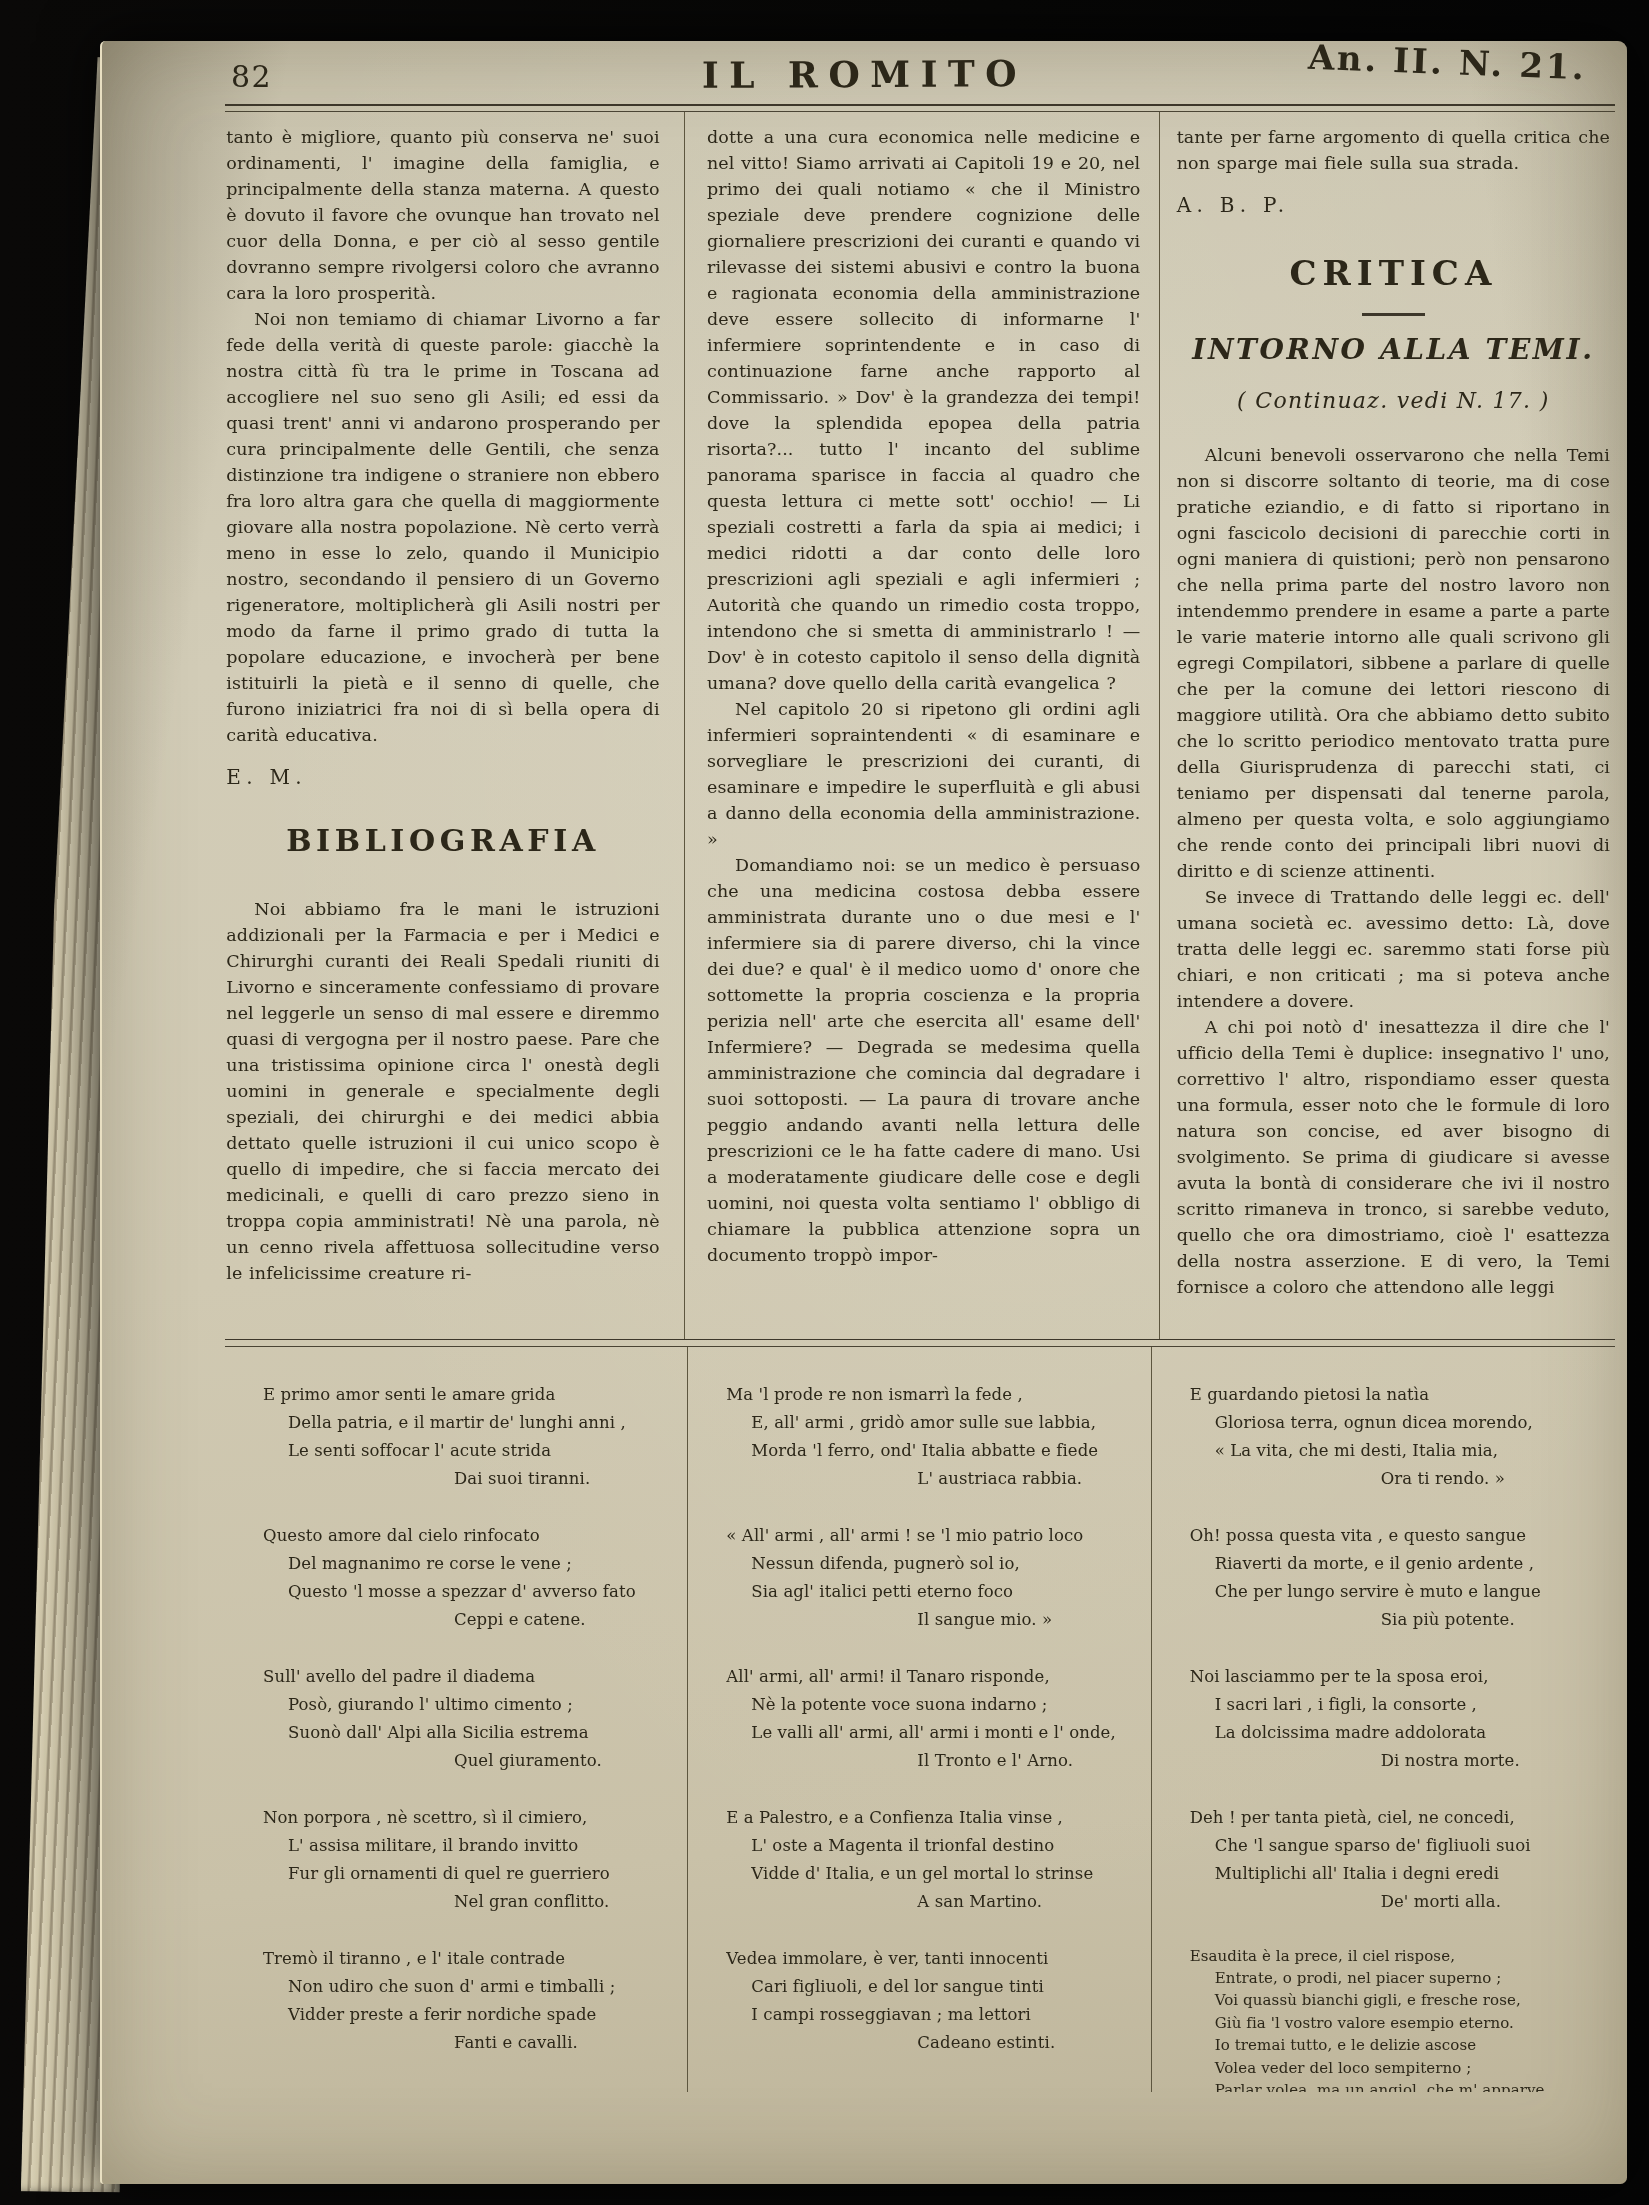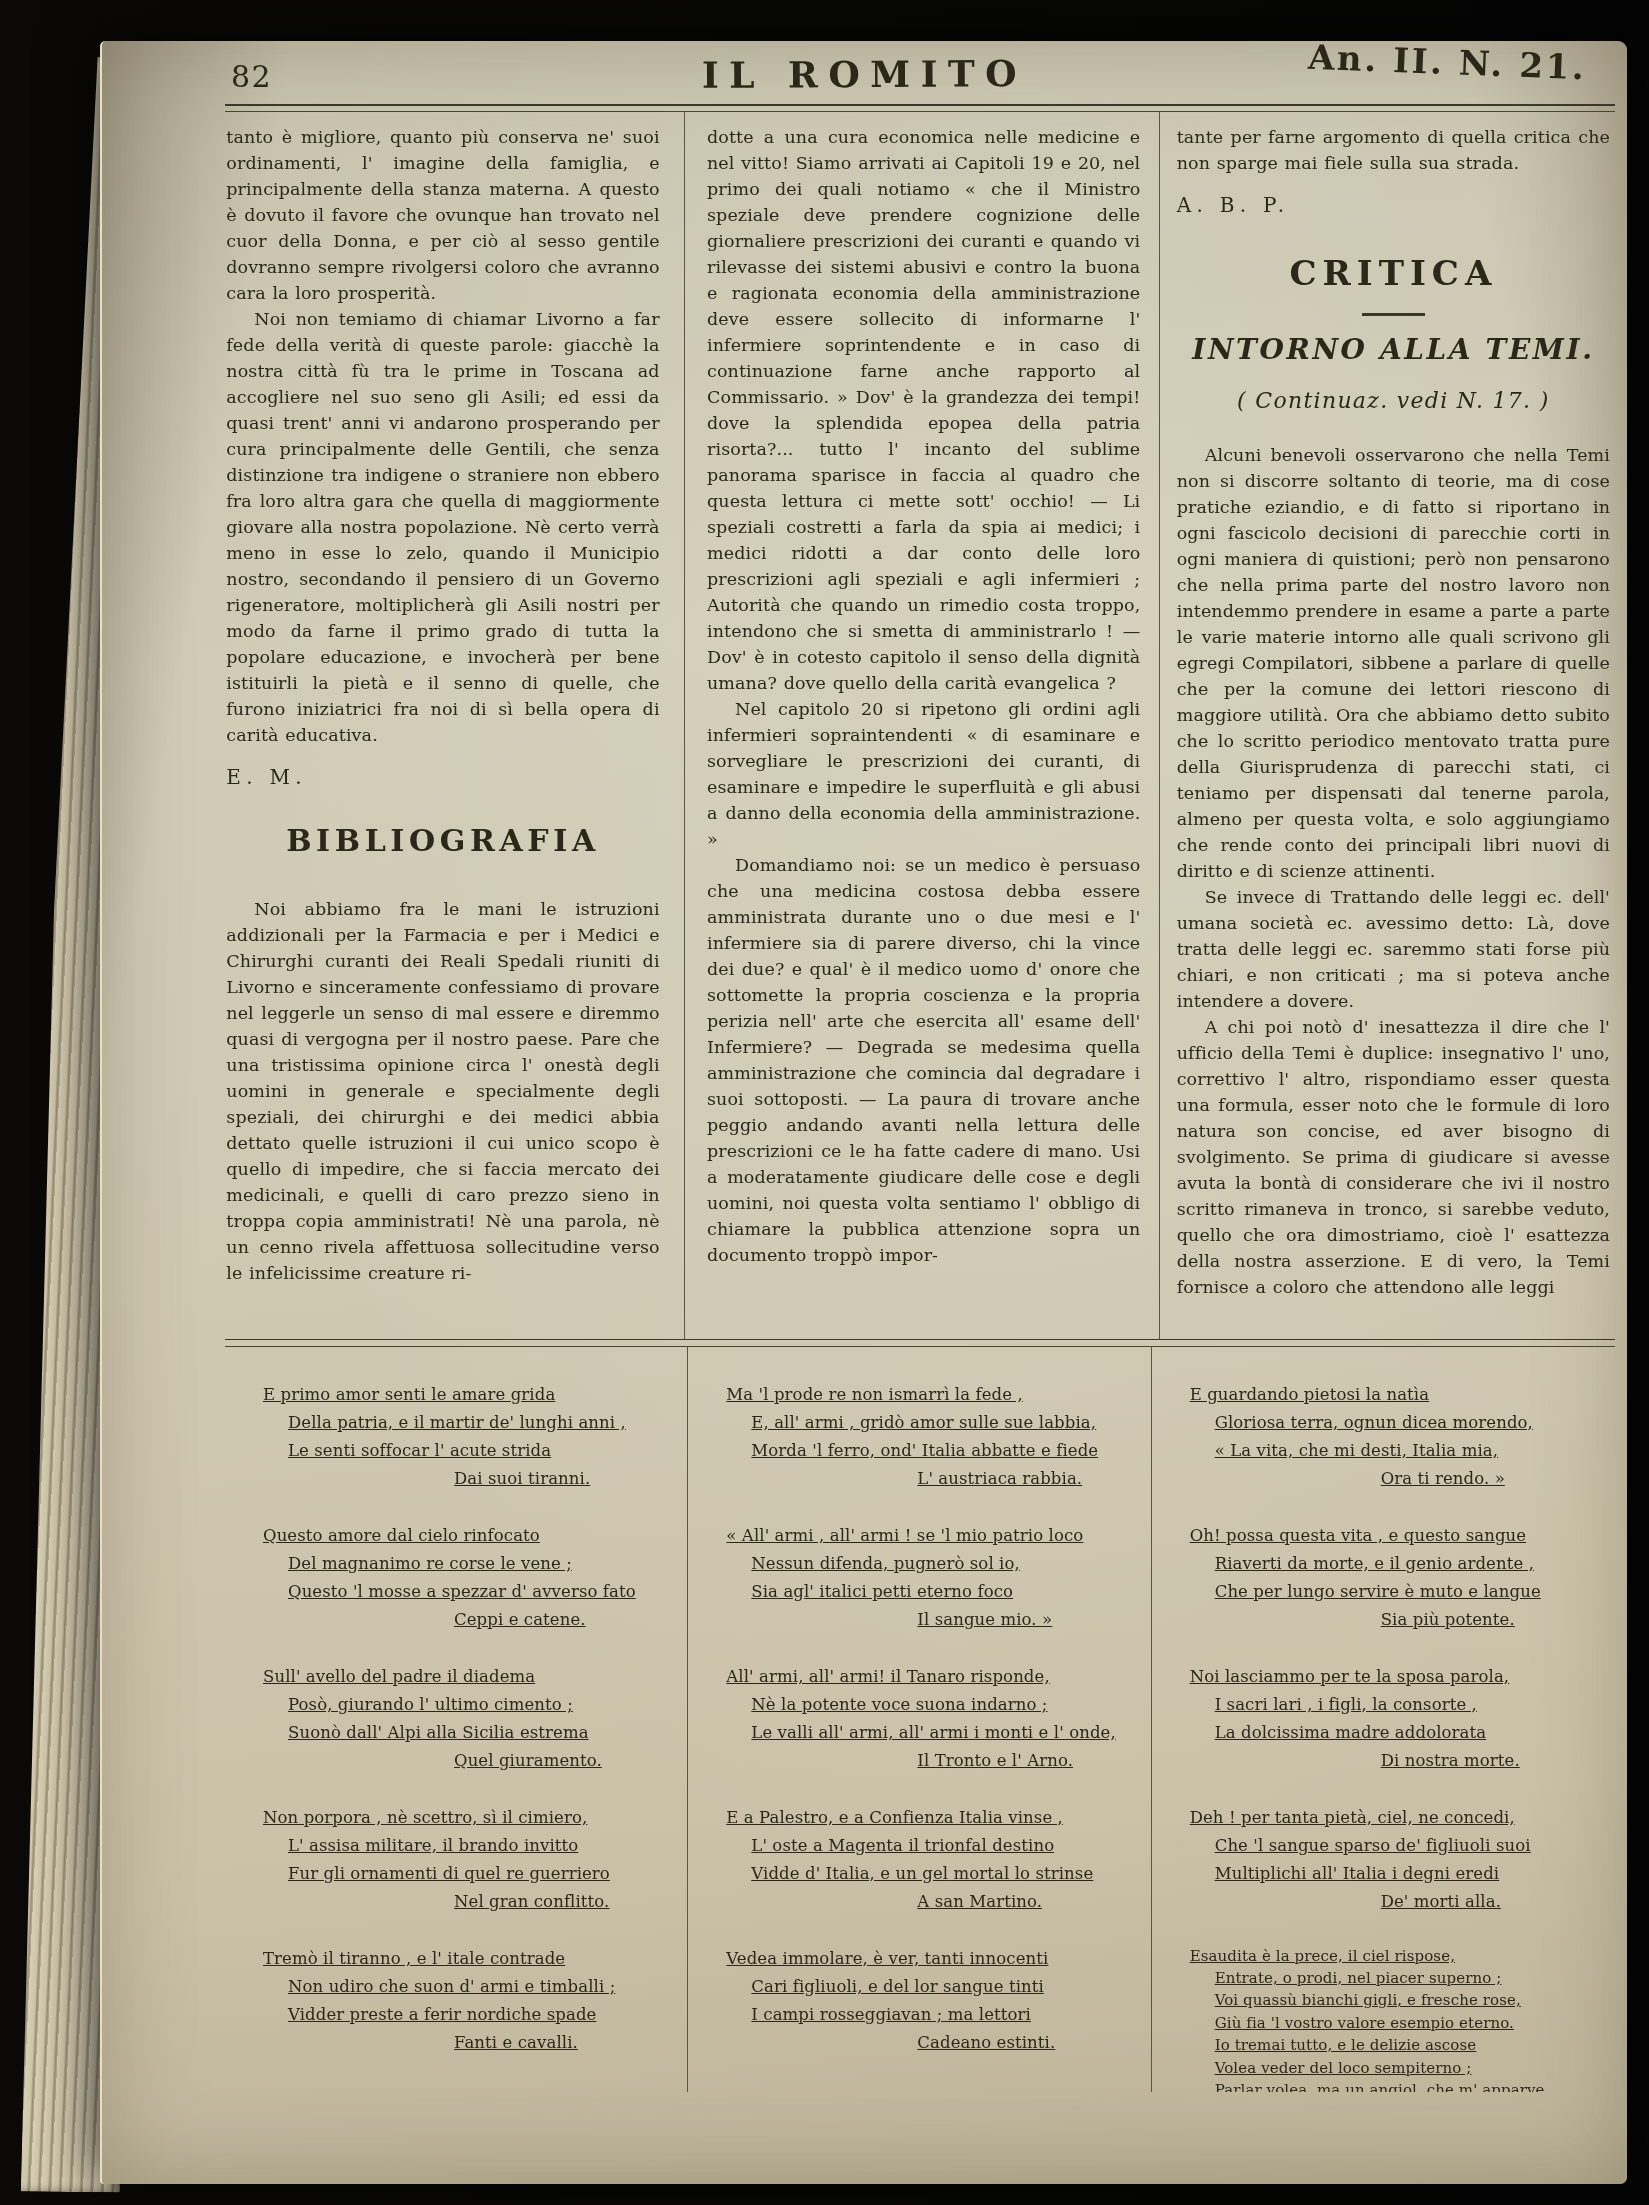--- a/index.html
+++ b/index.html
@@ -43,21 +43,21 @@
   .sect{margin:34px 0 38px 0;text-align:center;font-size:30px;font-weight:bold;letter-spacing:4.6px;}
   .sect.critica{margin:36px 0 0 0;font-size:34px;letter-spacing:6px;text-align:center;}
   .mini-rule{width:63px;height:3.3px;background:#3d372a;margin:20px auto 17px auto;}
   .art-title{margin:9.2px 0 0 0;text-align:center;font-size:28px;font-weight:bold;
     font-style:italic;letter-spacing:2.6px;}
   .cont-note{margin:22.4px 0 29px 0;text-align:center;font-size:22px;font-style:italic;letter-spacing:1.3px;}
   
   .poem-rule{margin:0 12px 0 123px;height:6px;border-top:1.3px solid #3d372a;border-bottom:0.7px solid #4a4434;}
   
   .poetry{display:flex;margin:0 13px 0 123px;height:745px;overflow:hidden;}
-  .pcol{box-sizing:border-box;flex:1 1 0;padding:34px 5.3px 0 38px;overflow:hidden;text-decoration:underline;}
+  .pcol{box-sizing:border-box;flex:1 1 0;padding:34px 5.3px 0 38px;overflow:hidden;}
   .pcol-1,.pcol-2{border-right:1.3px solid #5d563f;}
   .pline{font-size:16.5px;line-height:28px;white-space:nowrap;letter-spacing:0.1px;}
   .pline.in{margin-left:25px;}
   .pline.ind{margin-left:191px;}
   .pline.gap{margin-top:29px;}
   .pline.sm{font-size:15px;line-height:22.4px;}
 </style>
 </head>
 <body>
 
@@ -162,21 +162,21 @@
         </div>
       <div class="pcol pcol-3">
           <div class="pline">E guardando pietosi la natìa</div>
           <div class="pline in">Gloriosa terra, ognun dicea morendo,</div>
           <div class="pline in">« La vita, che mi desti, Italia mia,</div>
           <div class="pline ind">Ora ti rendo. »</div>
           <div class="pline gap">Oh! possa questa vita , e questo sangue</div>
           <div class="pline in">Riaverti da morte, e il genio ardente ,</div>
           <div class="pline in">Che per lungo servire è muto e langue</div>
           <div class="pline ind">Sia più potente.</div>
-          <div class="pline gap">Noi lasciammo per te la sposa parola,</div>
+          <div class="pline gap">Noi lasciammo per te la sposa eroi,</div>
           <div class="pline in">I sacri lari , i figli, la consorte ,</div>
           <div class="pline in">La dolcissima madre addolorata</div>
           <div class="pline ind">Di nostra morte.</div>
           <div class="pline gap">Deh ! per tanta pietà, ciel, ne concedi,</div>
           <div class="pline in">Che 'l sangue sparso de' figliuoli suoi</div>
           <div class="pline in">Multiplichi all' Italia i degni eredi</div>
           <div class="pline ind">De' morti alla.</div>
           <div class="pline gap sm">Esaudita è la prece, il ciel rispose,</div>
           <div class="pline in sm">Entrate, o prodi, nel piacer superno ;</div>
           <div class="pline in sm">Voi quassù bianchi gigli, e fresche rose,</div>

